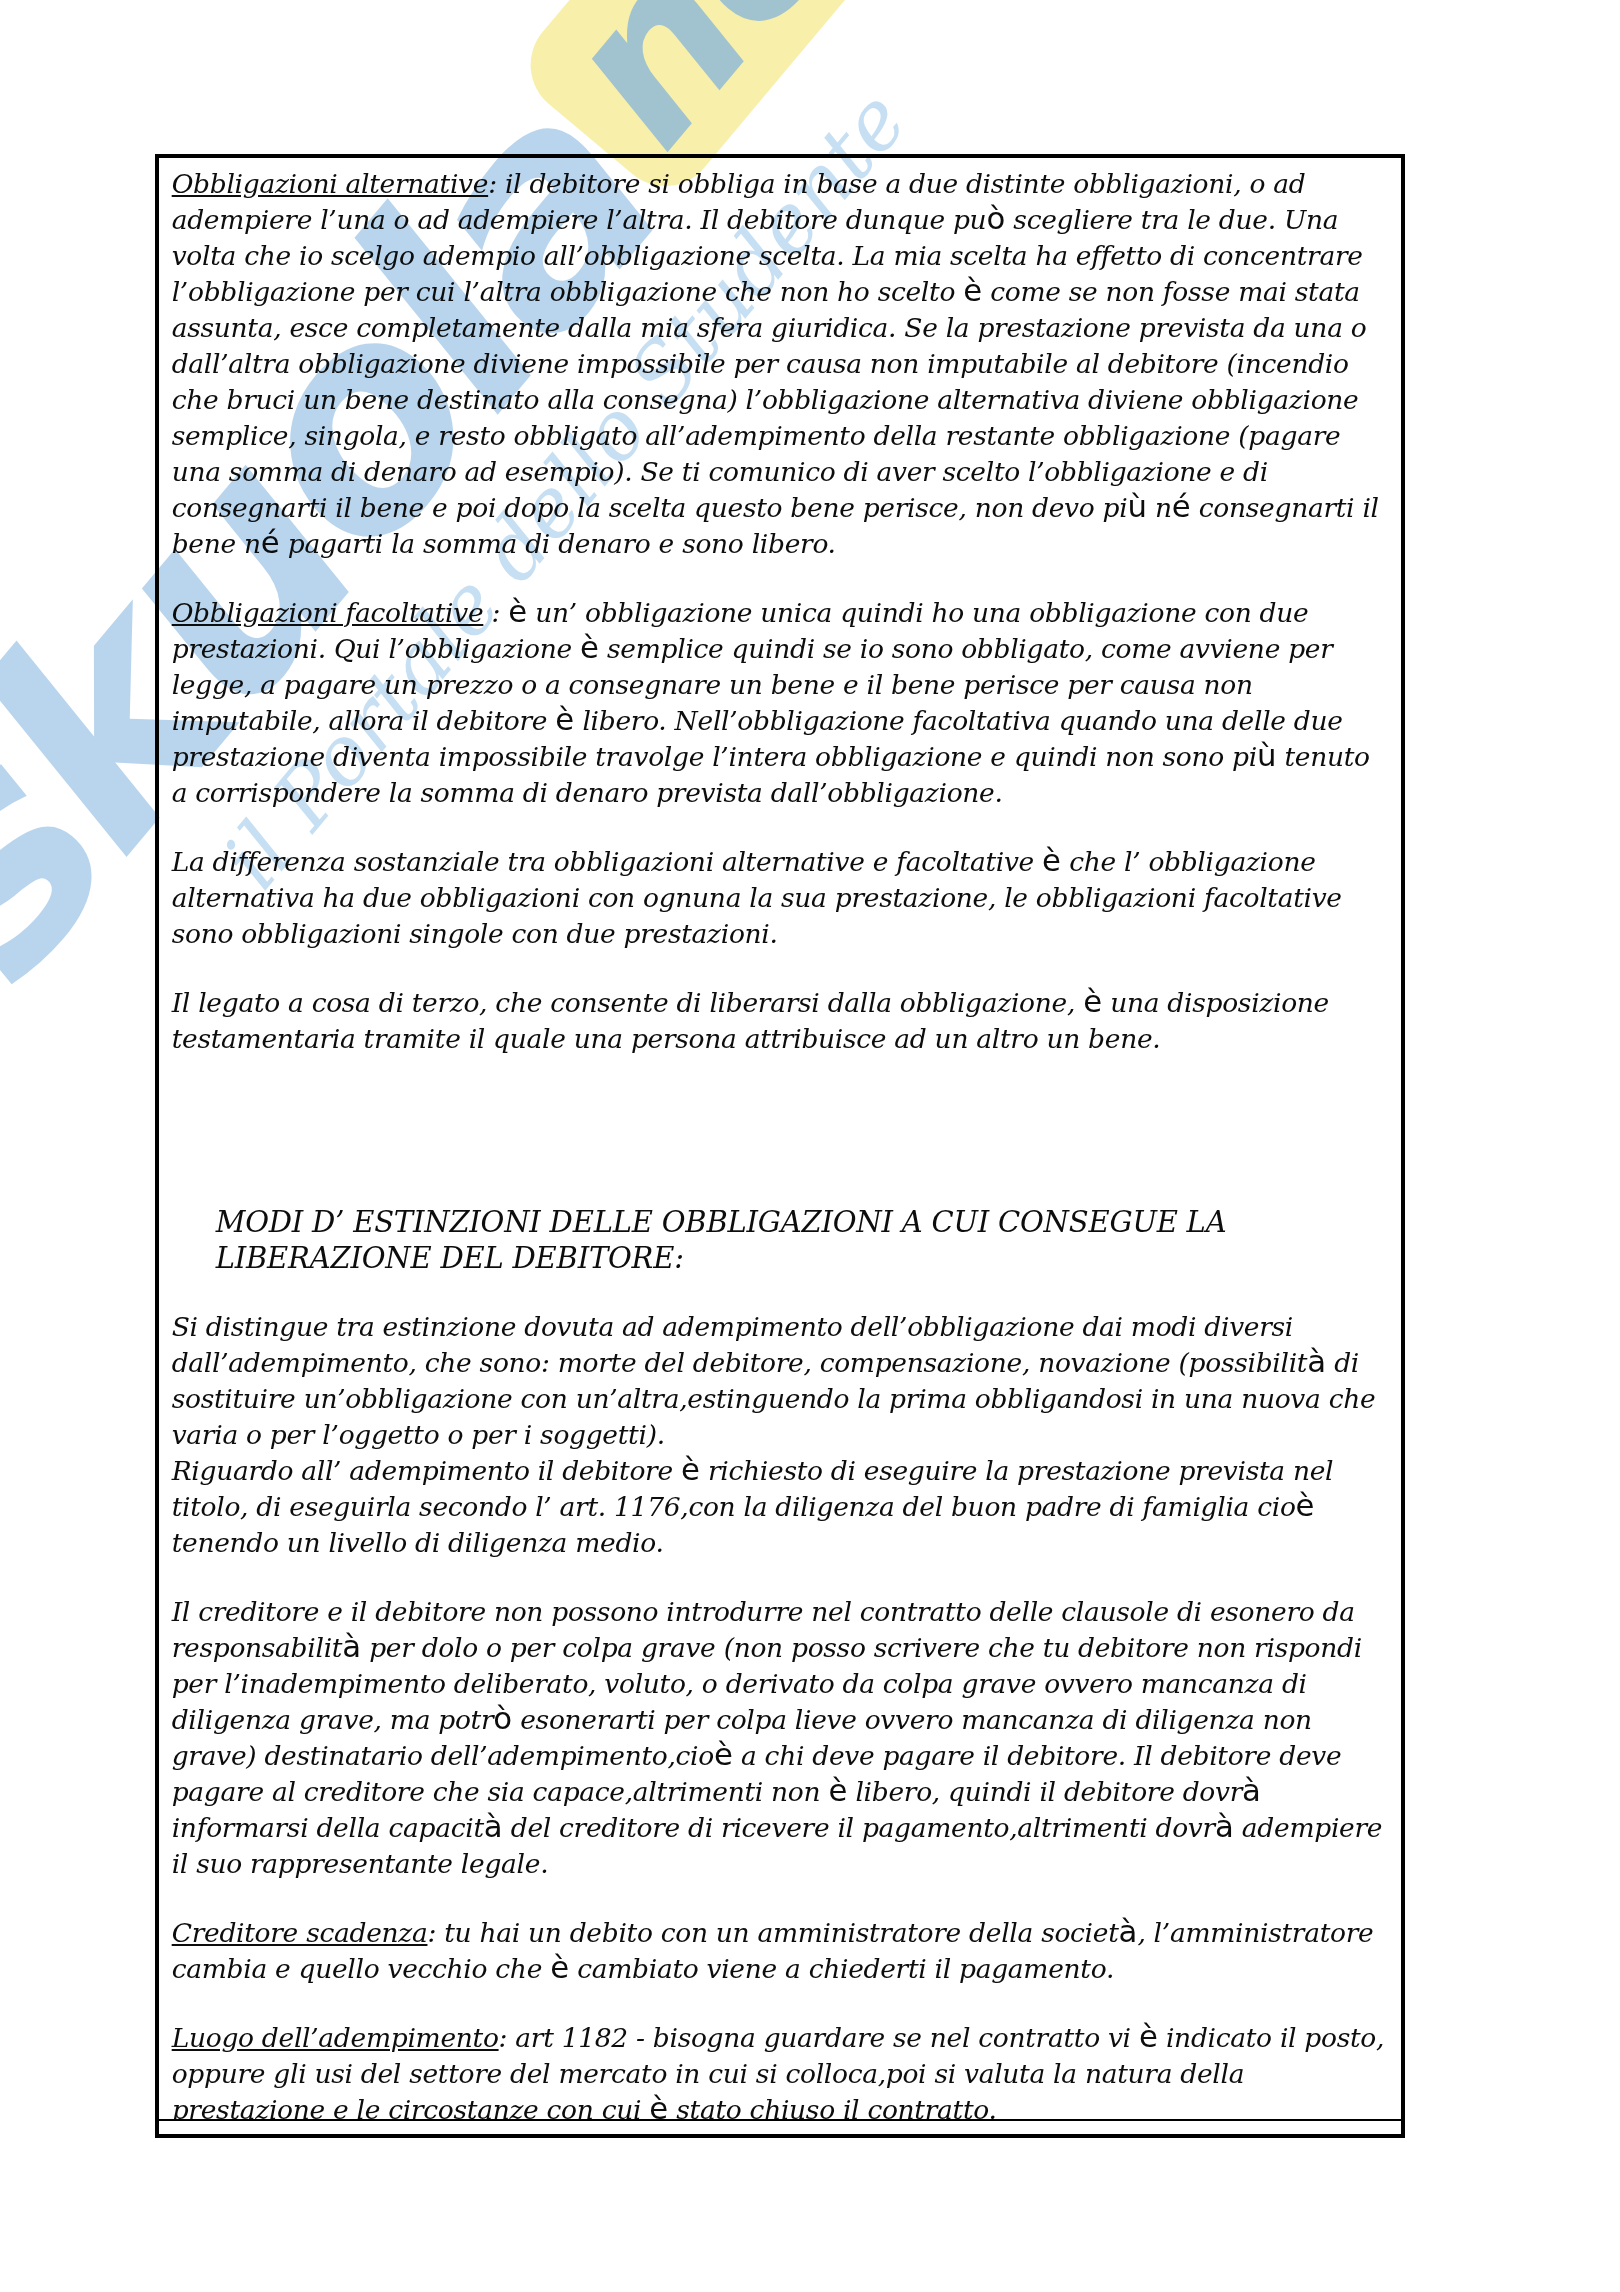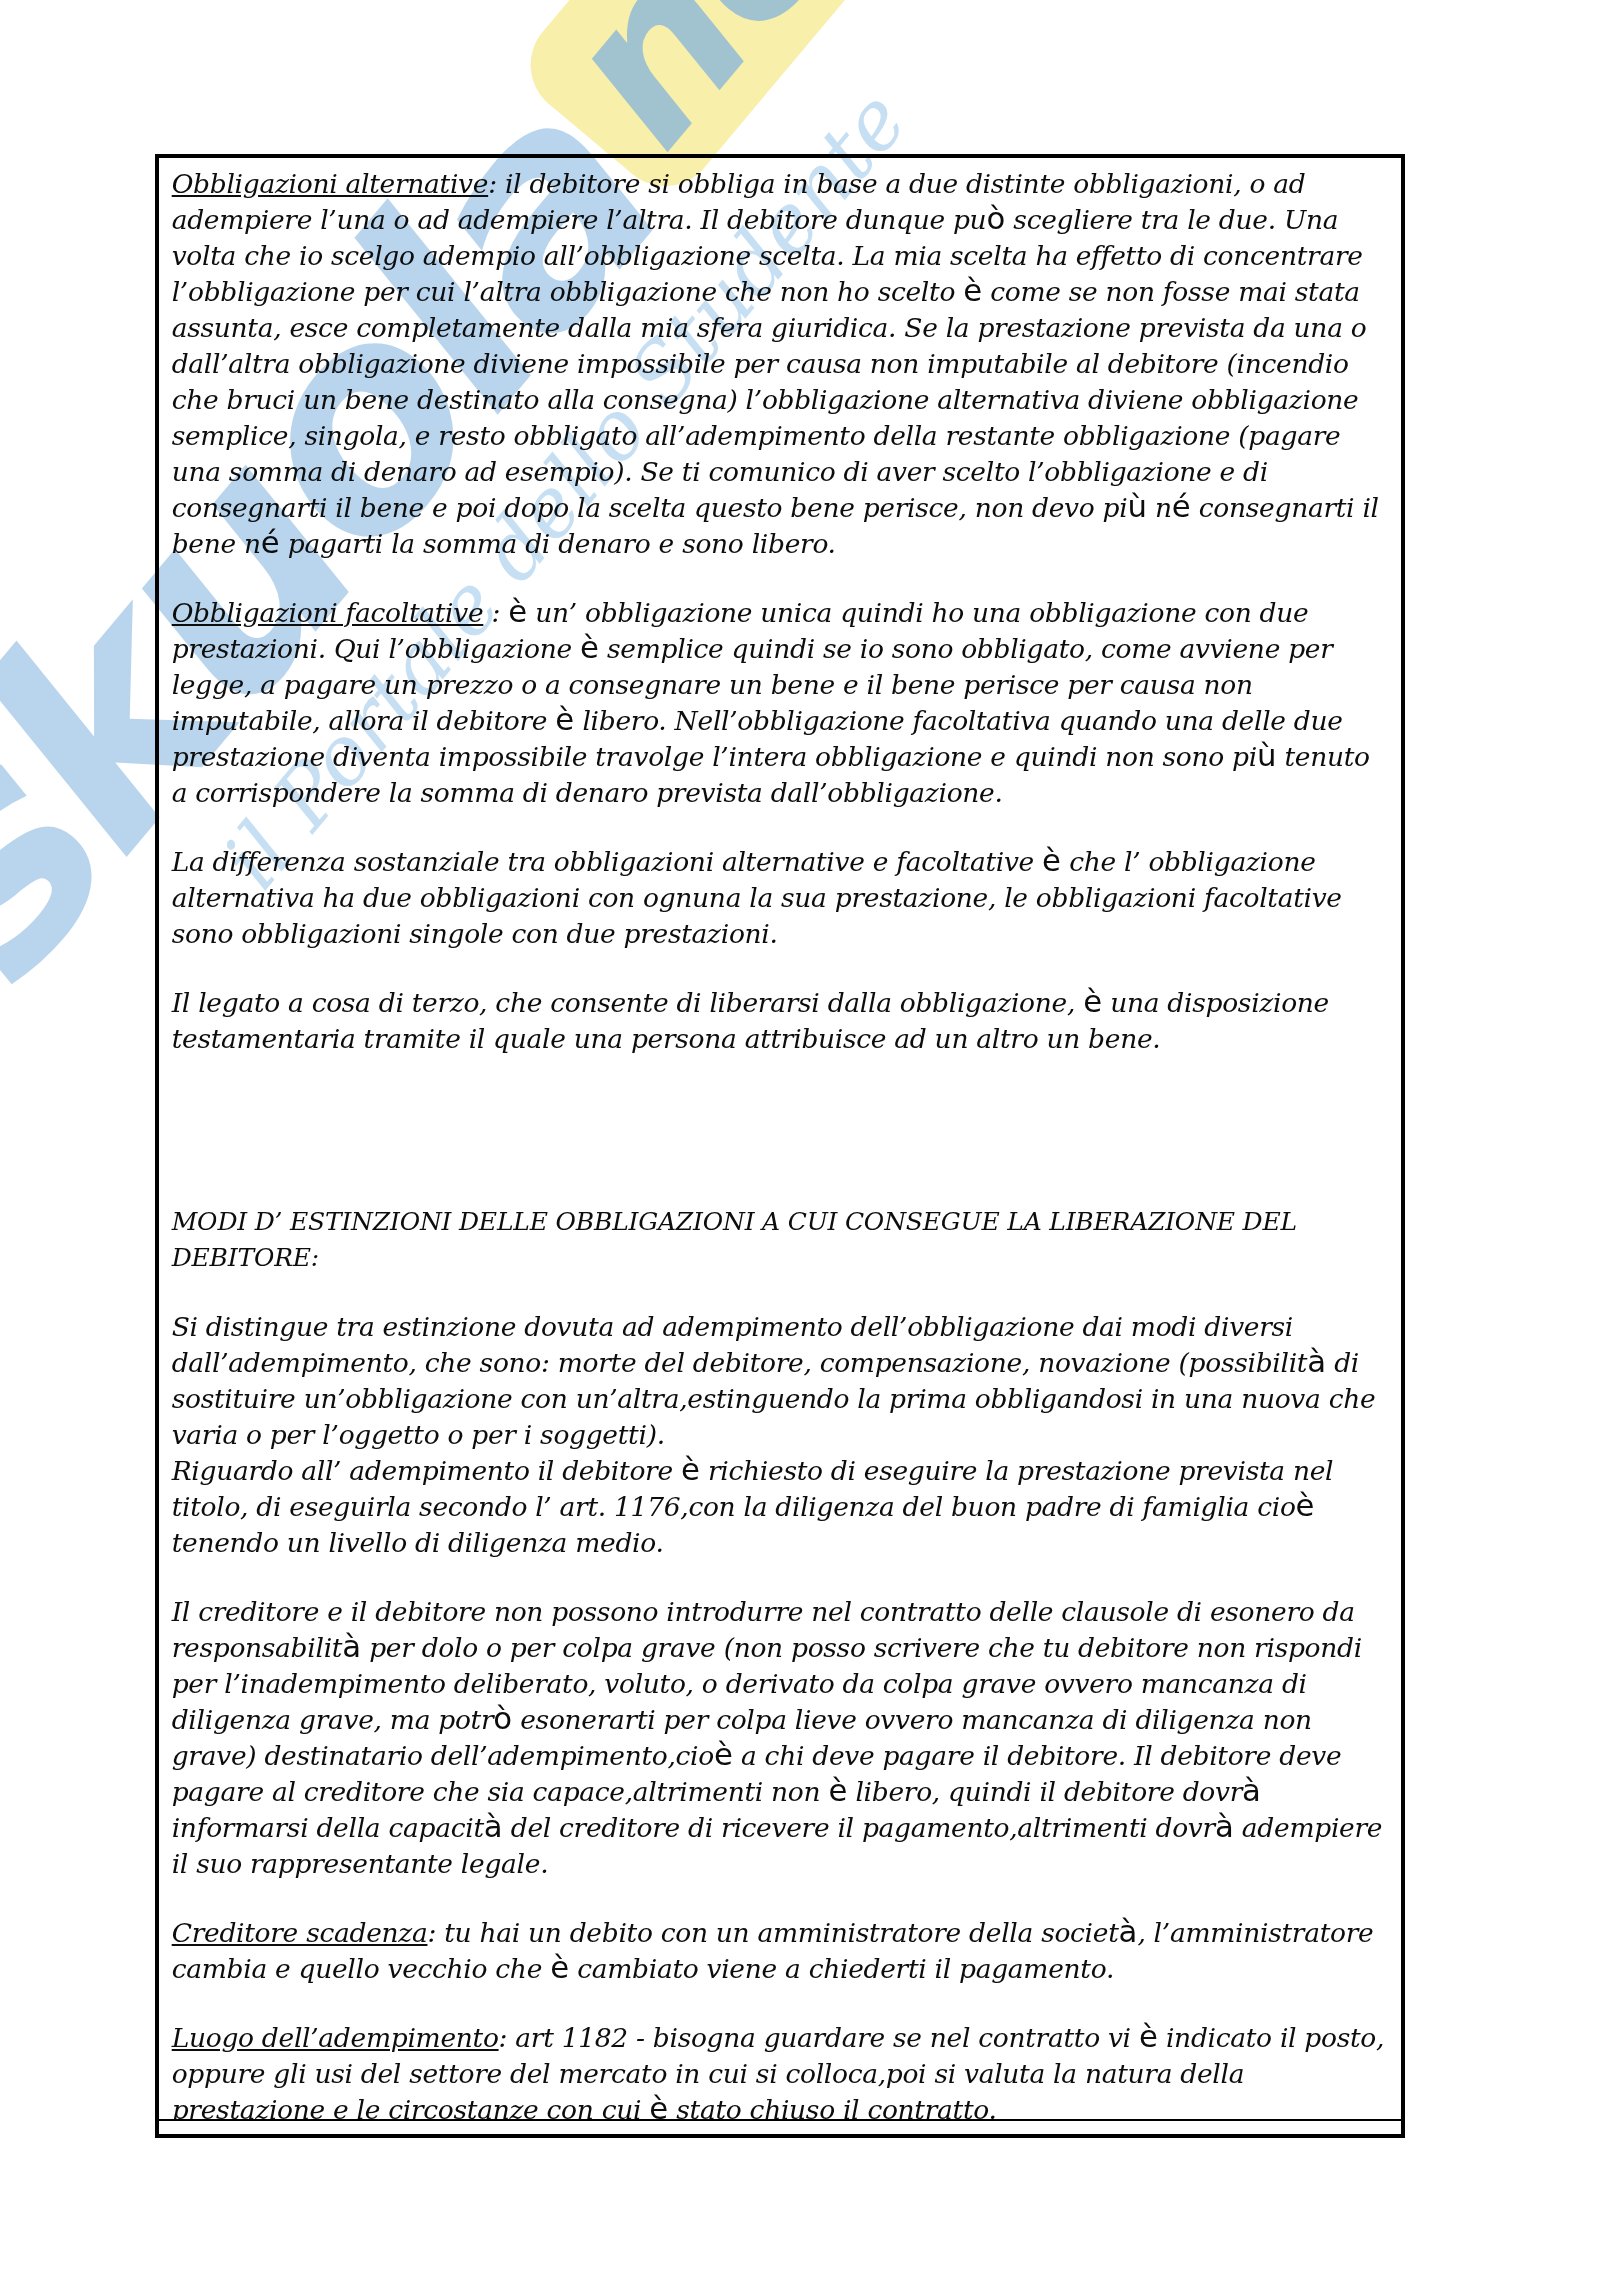--- a/index.html
+++ b/index.html
@@ -36,21 +36,21 @@
   }
   .cell{
     position:absolute;left:0;top:0;right:0;bottom:12.7px;
     border-bottom:2px solid #000;box-sizing:border-box;
     padding:7.8px 11.8px 0 12.7px;overflow:hidden;
   }
   .para{
     margin:0 0 33px;font-style:italic;font-size:26.5px;line-height:36px;
     letter-spacing:-0.3px;color:#0d0d0d;white-space:pre-wrap;text-align:left;
   }
-  .heading{margin-top:147px;font-size:25px;letter-spacing:-0.2px;}
+  .heading{margin-top:147px;font-size:29px;letter-spacing:-0.2px;margin-left:44px;}
   .lead{text-decoration:underline;}
   
   .acc{
     font-family:"DejaVu Sans",sans-serif;font-style:normal;
     font-size:1.16em;line-height:1;letter-spacing:0;
   }
 </style>
 </head>
 <body>
 

